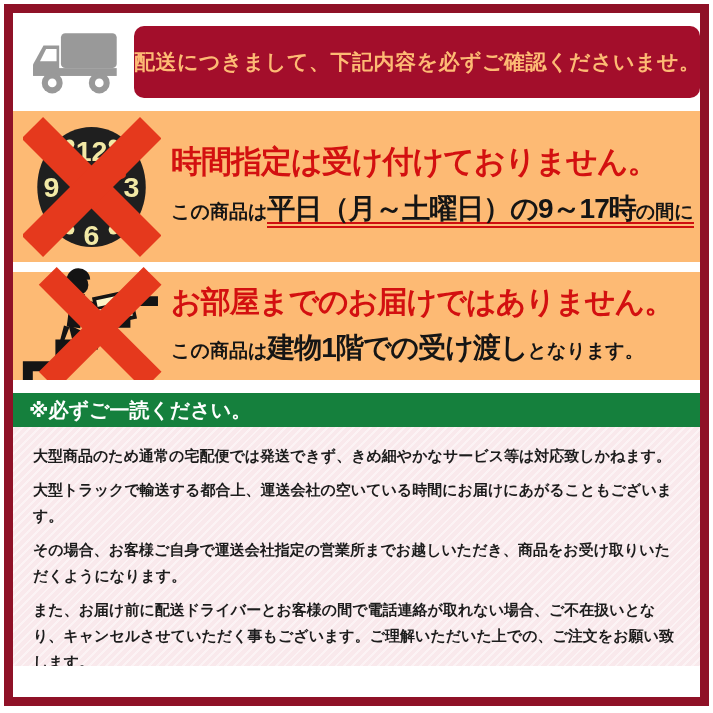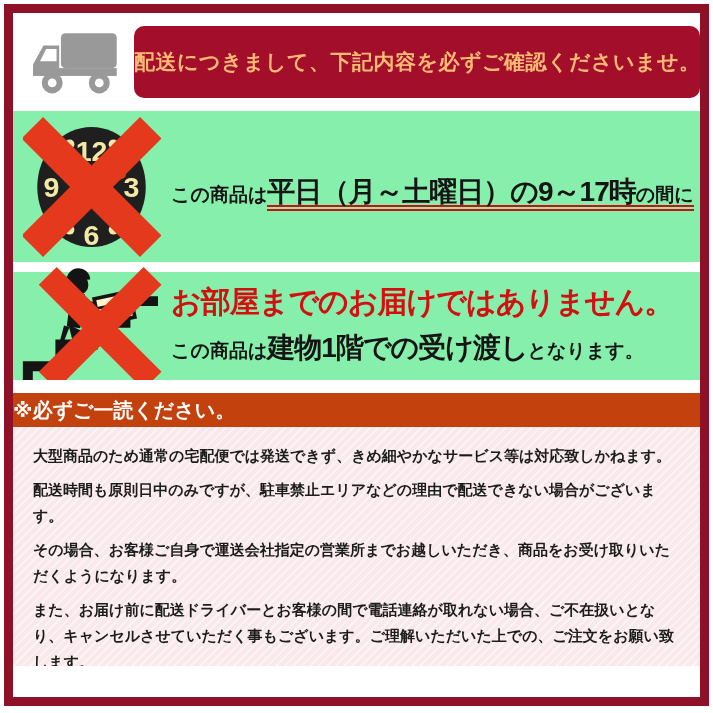--- a/index.html
+++ b/index.html
@@ -7,39 +7,39 @@
   body{width:713px;height:713px;font-family:"Liberation Sans","DejaVu Sans",sans-serif;overflow:hidden}
   .page{position:relative;width:713px;height:713px;background:#fff}
   .frame{position:absolute;left:4px;top:4px;right:4px;bottom:7px;border:9px solid #8f1127;background:#fff;display:flex;flex-direction:column;overflow:hidden}
 
   
   .top{height:98px;display:flex;align-items:center;padding:0 13px;gap:12px;background:#fff}
   .truck-wrap{flex:0 0 auto;display:flex;align-items:center}
   .banner{flex:1;height:72px;border-radius:10px;background:#a30e2b;color:#fdba74;display:flex;align-items:center;justify-content:center;font-size:21px;font-weight:800;letter-spacing:.5px;white-space:nowrap}
 
   
-  .warn{background:#86efac;display:flex;align-items:center}
+  .warn{background:#fdba74;display:flex;align-items:center}
   .s1{height:151px}
   .s2{height:108px}
   .icon-box{flex:0 0 158px;display:flex;align-items:center;justify-content:center}
   .txt{flex:1;padding-right:6px}
   .w-title{color:#d31010;font-weight:800;font-size:31px;line-height:1.12;letter-spacing:-1px;white-space:nowrap}
   .s2 .w-title{font-size:30px}
   .w-body{margin-top:10px;color:#151515;font-weight:700;white-space:nowrap}
   .sm{font-size:19px}
   .em{font-size:28px;font-weight:800;letter-spacing:-1px}
   .u{border-bottom:6px double #cf0f0f;padding-bottom:1px}
   .row2{margin-top:9px}
 
   .gap{background:#fff}
   .g1{height:10px}
   .g2{height:13px}
 
   
-  .notes-header{height:34px;background:#c2410c;color:#fff;font-size:20px;font-weight:800;line-height:34px;padding-left:0}
+  .notes-header{height:34px;background:#15803d;color:#fff;font-size:20px;font-weight:800;line-height:34px;padding-left:16px}
   .notes-body{height:239px;background:#f9e9ec;background-image:repeating-linear-gradient(135deg,rgba(255,255,255,.45) 0 2px,rgba(255,255,255,0) 2px 6px);padding:8px 12px 0;color:#1c1c1c;font-size:15px;font-weight:700;line-height:26px}
   .notes-body p{margin:8px}
   .bottom-strip{flex:1;background:#fff}
 
   
   .cn{font-family:"Liberation Sans","DejaVu Sans",sans-serif;font-size:30px;font-weight:bold;fill:#f2e9a6;text-anchor:middle}
 </style>
 </head>
 <body>
 
@@ -87,20 +87,21 @@
           <line x1="72" y1="75" x2="42" y2="52" stroke="#e23c18" stroke-width="8" stroke-linecap="round"></line>
           <line x1="72" y1="75" x2="104" y2="62" stroke="#e23c18" stroke-width="8" stroke-linecap="round"></line>
           <circle cx="72" cy="75" r="9" fill="#e23c18"></circle>
           <g fill="#e5391d">
             <rect x="-16" y="59" width="176" height="32" transform="rotate(45 72 75)"></rect>
             <rect x="-16" y="59" width="176" height="32" transform="rotate(-45 72 75)"></rect>
           </g>
         </svg>
       </div>
       <div class="txt">
+        <h2 class="w-title">時間指定は受け付けておりません。</h2>
         <div class="w-body">
           <div><span class="sm">この商品は</span><span class="u"><span class="em">平日（月～土曜日）の9～17時</span><span class="sm">の間に</span></span></div>
         </div>
       </div>
     </section>
 
     <div class="gap g1"></div>
 
     <section class="warn s2">
       <div class="icon-box">
@@ -134,21 +135,21 @@
           <span class="sm">この商品は</span><span class="em">建物1階での受け渡し</span><span class="sm">となります。</span>
         </div>
       </div>
     </section>
 
     <div class="gap g2"></div>
 
     <div class="notes-header">※必ずご一読ください。</div>
     <div class="notes-body">
       <p>大型商品のため通常の宅配便では発送できず、きめ細やかなサービス等は対応致しかねます。</p>
-      <p>配送時間も原則日中のみですが、駐車禁止エリアなどの理由で配送できない場合がございます。</p>
+      <p>大型トラックで輸送する都合上、運送会社の空いている時間にお届けにあがることもございます。</p>
       <p>その場合、お客様ご自身で運送会社指定の営業所までお越しいただき、商品をお受け取りいただくようになります。</p>
       <p>また、お届け前に配送ドライバーとお客様の間で電話連絡が取れない場合、ご不在扱いとなり、キャンセルさせていただく事もございます。ご理解いただいた上での、ご注文をお願い致します。</p>
 
     </div>
     <div class="bottom-strip"></div>
 
   </div>
 </div>
 
 </body></html>

